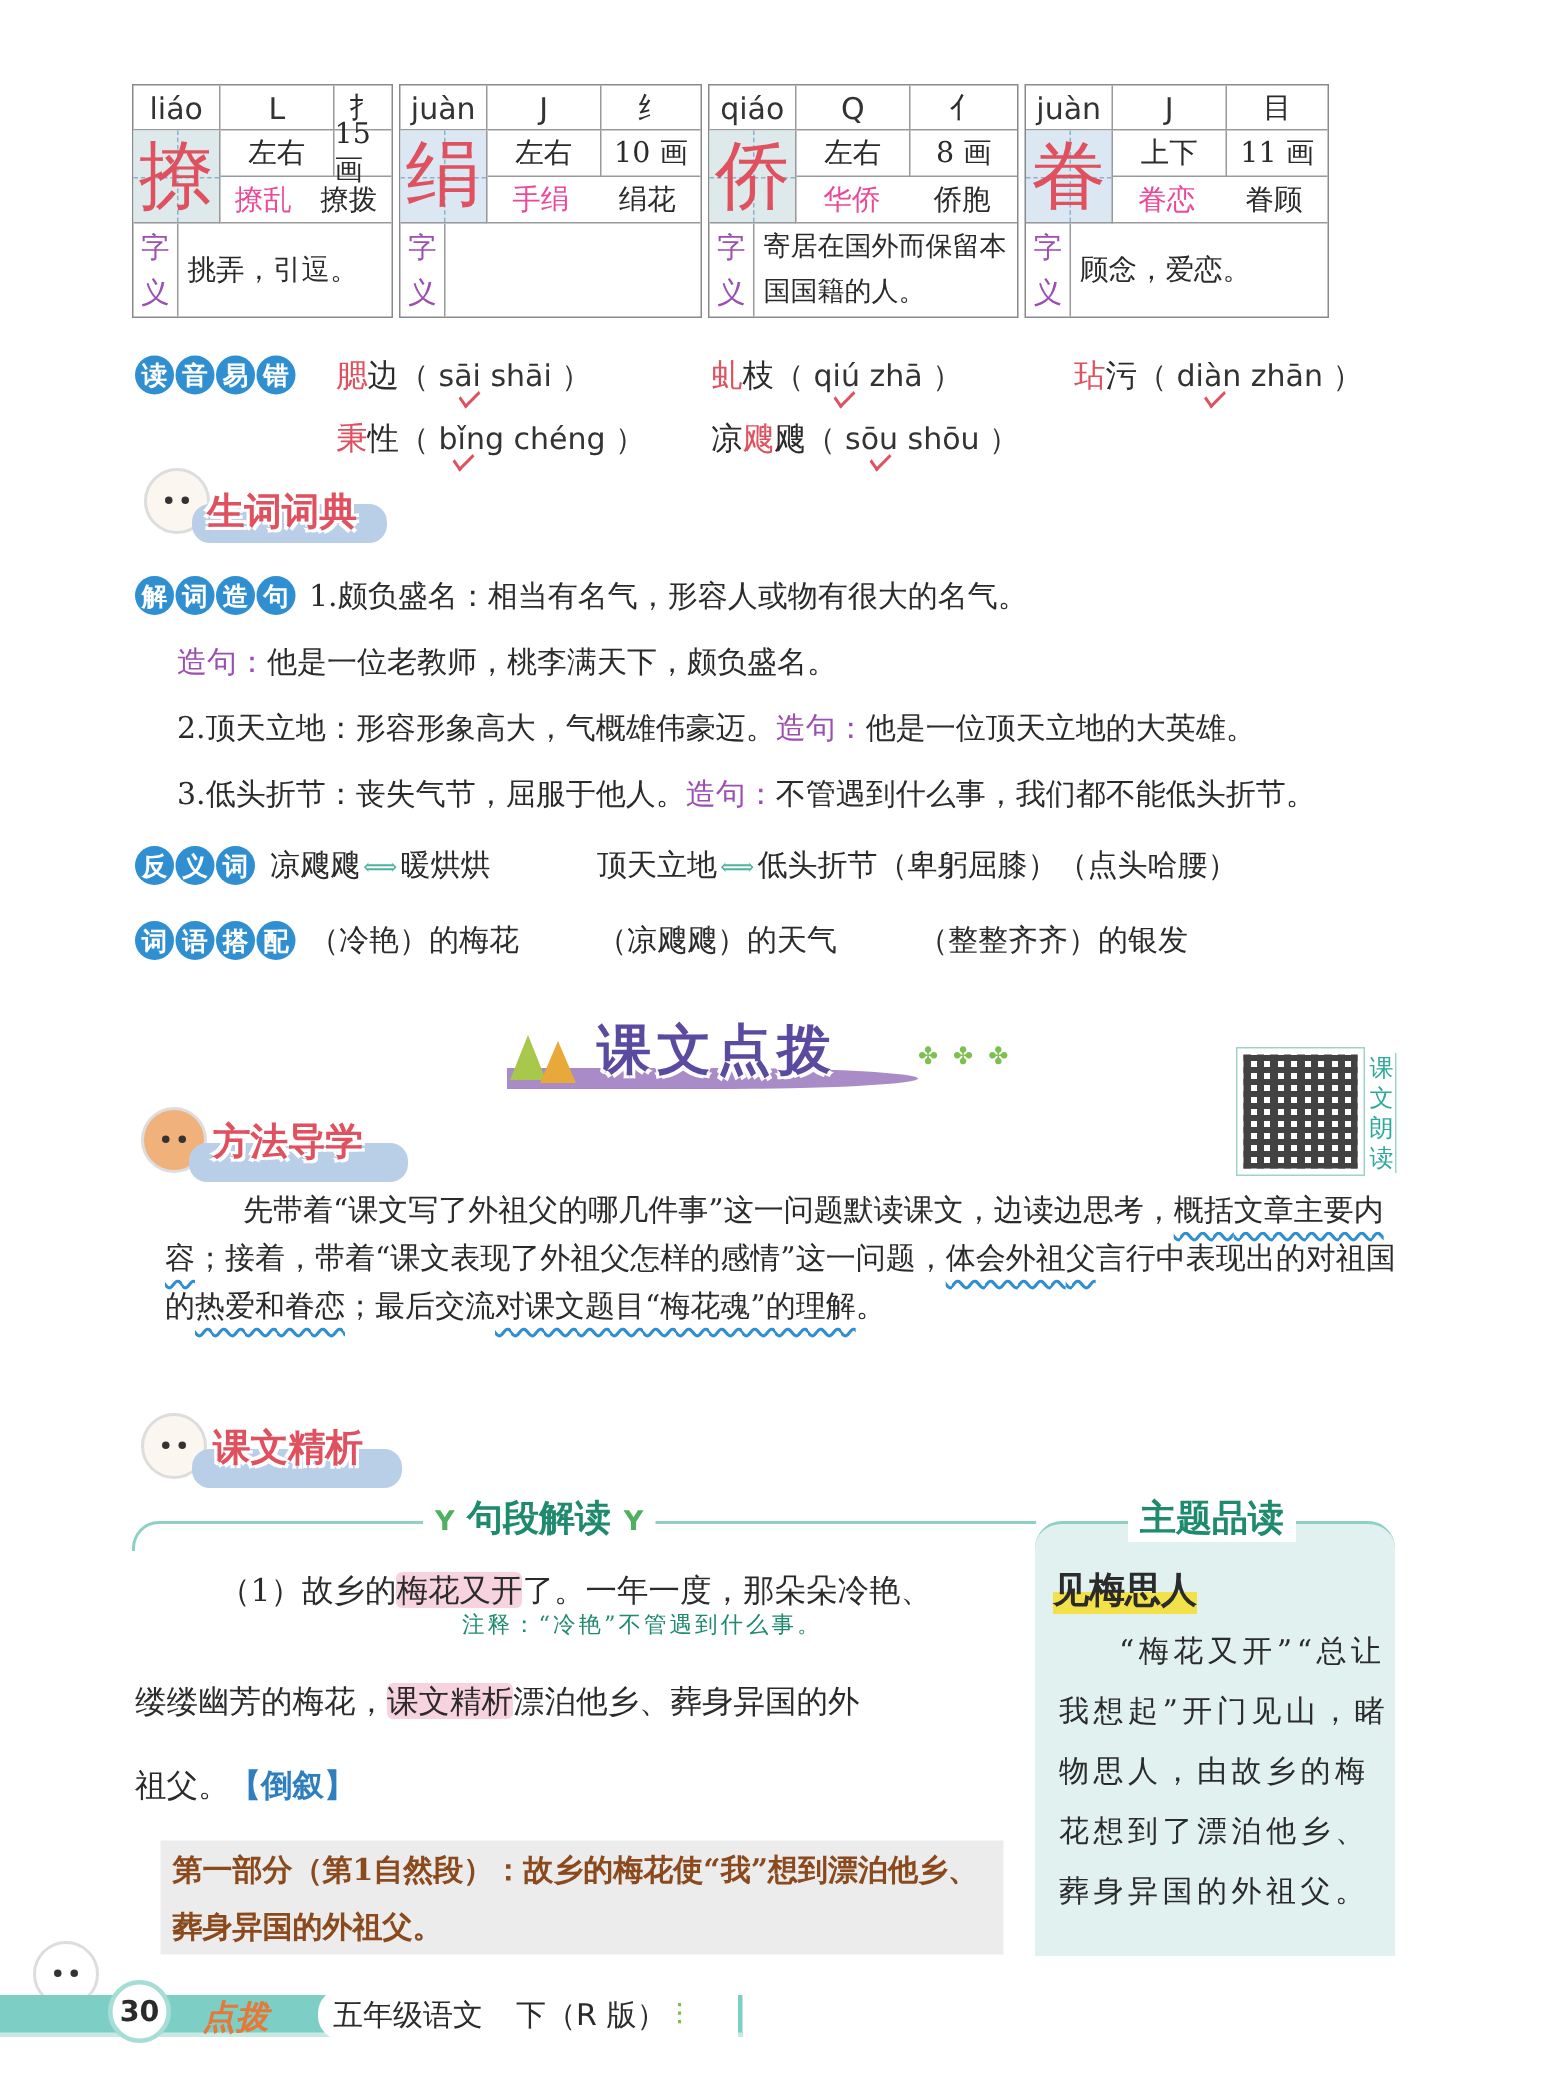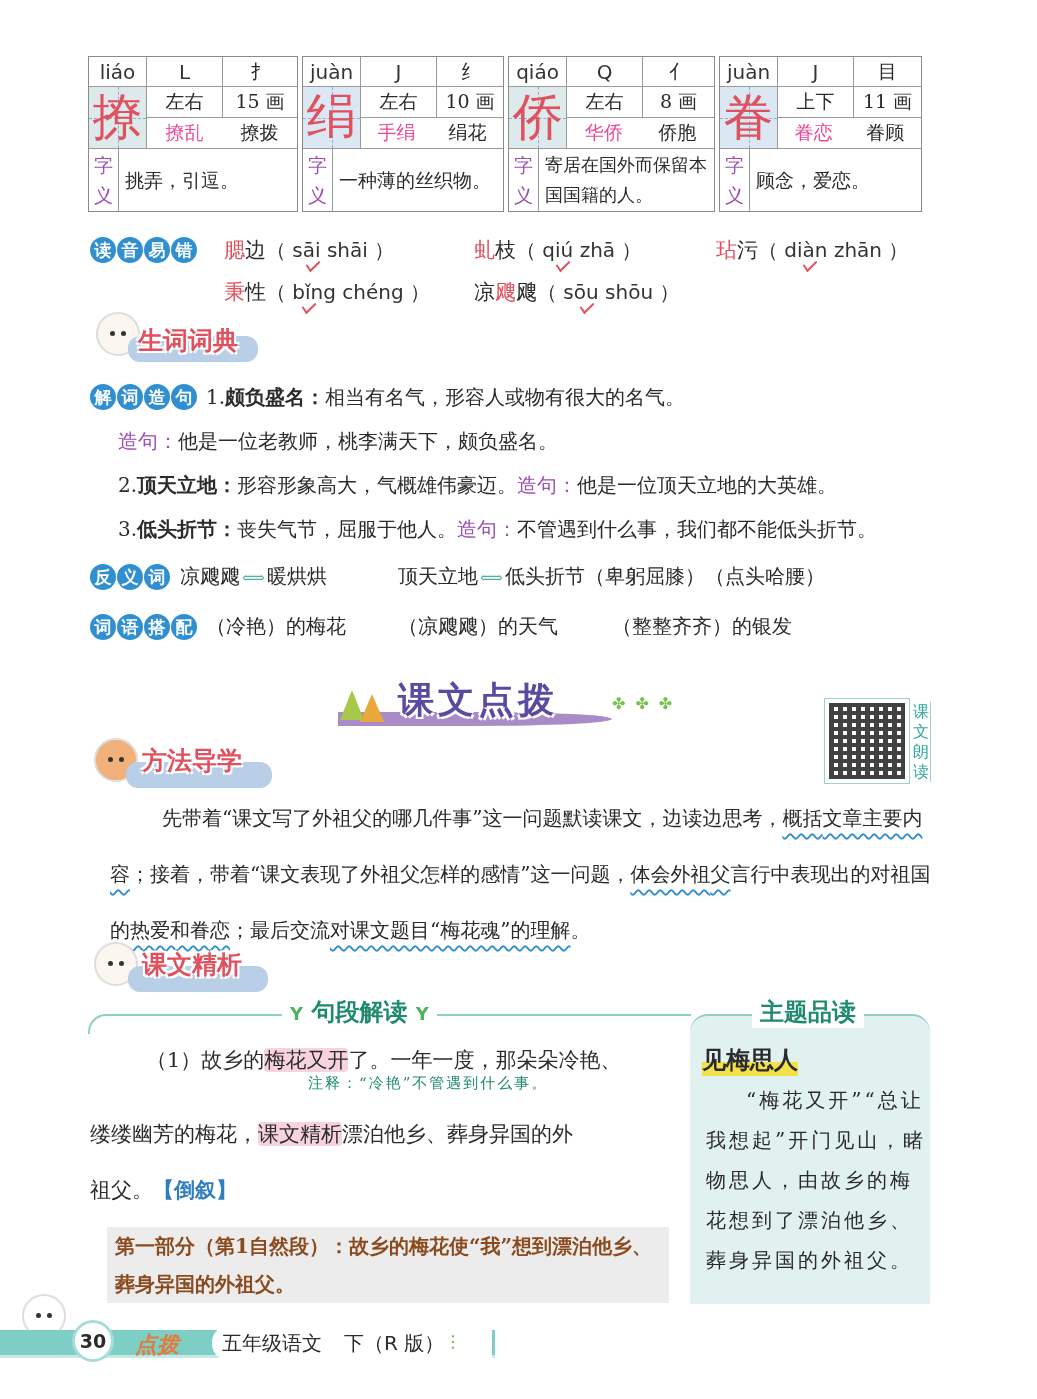--- a/index.html
+++ b/index.html
@@ -3,21 +3,21 @@
 <meta charset="utf-8">
 <style>
   *{box-sizing:border-box;margin:0;padding:0}
   body{width:1037px;height:1399px;background:#fff;position:relative;overflow:hidden;
        font-family:"DejaVu Serif","Liberation Serif",serif;color:#2b2b2b}
   .abs{position:absolute}
   .sans{font-family:"DejaVu Sans","Liberation Sans",sans-serif}
 
   
   .cards{left:88px;top:56px;display:flex;gap:4px}
-  .card{border:1.5px solid #8a8a8a;width:210px;height:156px;display:grid;
+  .card{border:1.5px solid #8a8a8a;width:174px;height:156px;display:grid;
         grid-template-columns:58px 76px 1fr;grid-template-rows:30px 31px 31px 1fr;}
   .card:nth-child(2){width:202px}
   .card:nth-child(3){width:207px}
   .card:nth-child(4){width:203px}
   .cell{border-right:1px solid #9a9a9a;border-bottom:1px solid #9a9a9a;display:flex;
         align-items:center;justify-content:center;font-size:19px}
   .cell.last{border-right:none}
   .pinyin{font-family:"DejaVu Sans","Liberation Sans",sans-serif;font-size:20px;color:#333}
   .bigchar{grid-row:2 / span 2;grid-column:1;background:#dde9ea;color:#e0515f;font-size:50px;
            position:relative;font-family:"DejaVu Serif",serif;}
@@ -45,26 +45,26 @@
   .section-head{position:absolute;display:flex;align-items:center}
   .head-bg{position:absolute;height:26px;background:#b9cfe8;border-radius:12px;}
   .head-title{position:relative;font-family:"DejaVu Sans",sans-serif;font-weight:bold;color:#e0515f;font-size:25px;
      text-shadow:2px 2px 0 #fff,-2px -2px 0 #fff,2px -2px 0 #fff,-2px 2px 0 #fff}
   .mascot{position:absolute;width:44px;height:44px;border-radius:50%;background:#fbf6f0;border:2px solid #ddd}
   .mascot::before,.mascot::after{content:"";position:absolute;width:5px;height:5px;border-radius:50%;background:#333;top:17px}
   .mascot::before{left:12px}.mascot::after{right:12px}
 
   .line{position:absolute;font-size:20px;white-space:nowrap}
   .purple{color:#9b4fb0}
-  .bold{font-weight:bold}
+  .bold{font-weight:normal}
   .arrow{color:#4db3a0;font-size:16px;margin:0 2px}
 
   .wavy{text-decoration:underline wavy #2f8fd0;text-underline-offset:8px;text-decoration-thickness:1.5px}
 
-  .para{position:absolute;font-size:20px;line-height:56px}
+  .para{position:absolute;font-size:20px;line-height:32px}
   .box-border{position:absolute;left:88px;top:1014px;width:603px;height:20px;border-top:2px solid #8fd0c4;
       border-left:2px solid #8fd0c4;border-radius:18px 0 0 0}
   .box-right{position:absolute;left:690px;top:1014px;width:240px;height:290px;background:#e1f1ef;
       border-top:2px solid #8fd0c4;border-radius:18px 18px 0 0}
   .sub-head{position:absolute;font-family:"DejaVu Sans",sans-serif;font-weight:bold;font-size:24px;color:#1f8a6e;
       background:#fff;padding:0 8px}
   .sprout{color:#4fb05f;font-size:18px}
   .hl-pink{background:#f7d3df;border-radius:4px}
   .summary{position:absolute;left:107px;top:1227px;width:562px;height:76px;background:#ececec;
       color:#8b4a1e;font-size:20px;line-height:38px;padding:0 8px;font-weight:bold}
@@ -121,21 +121,20 @@
     <div class="cell last">10 画</div>
     <div class="row-words" style="align-items:center;font-size:19px">
       <span class="word-red">手绢</span>
       <span>绢花</span>
     </div>
     <div class="meaning-row">
       <div class="meaning-label">
         <span>字</span>
           <span>义</span>
       </div>
-      <div class="meaning-text">一种薄的丝织物。</div>
     </div>
   </div>
   <div class="card">
     <div class="cell pinyin">qiáo</div>
     <div class="cell pinyin">Q</div>
     <div class="cell last">亻</div>
     <div class="cell bigchar">
         <span>侨</span>
       </div>
     <div class="cell">左右</div>

